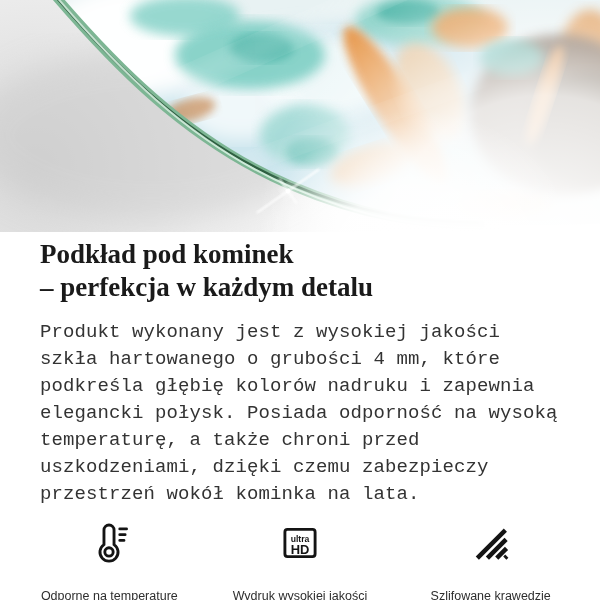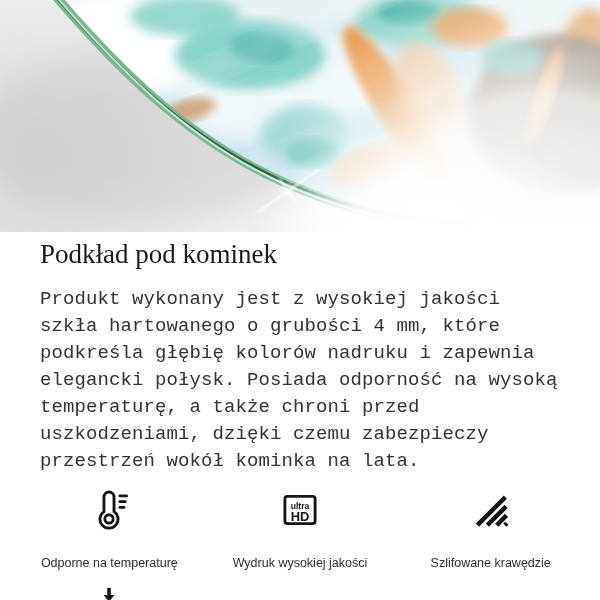--- a/index.html
+++ b/index.html
@@ -10,21 +10,21 @@
   
   .hero{
     position:relative;width:600px;height:232px;
     background:radial-gradient(circle at 6% 72%, #d7d7d7 0%, #ececec 30%, #fafafa 58%, #ffffff 80%);
   }
   .hero svg{display:block;}
   
   .content{padding:6px 40px 0 40px;}
   .page-title{
     font-family:"Liberation Serif","DejaVu Serif",serif;
-    font-weight:400;font-size:27px;line-height:33px;color:#1a1a1a;margin:0;
+    font-weight:700;font-size:27px;line-height:33px;color:#1a1a1a;margin:0;
   }
   .page-title span{display:block;}
   .description{
     margin:15px 0 0 0;font-size:19px;line-height:27px;color:#333;
     letter-spacing:.1px;
     font-family:Liberation Mono, monospace;
   }
   
   .features{
     margin-top:11px;padding:0 14px;
@@ -119,20 +119,21 @@
         <rect x="-1" y="-15" width="2" height="30" fill="#ffffff" opacity="0.8" filter="url(#b1)"></rect>
         <circle r="6" fill="#ffffff" opacity="0.6" filter="url(#b4)"></circle>
         <circle r="2.4" fill="#ffffff"></circle>
       </g>
     </svg>
   </div>
 
   <div class="content">
     <h1 class="page-title">
       <span>Podkład pod kominek</span>
+      <span>– perfekcja w każdym detalu</span>
     </h1>
     <p class="description">Produkt wykonany jest z wysokiej jakości szkła hartowanego o grubości 4 mm, które podkreśla głębię kolorów nadruku i zapewnia elegancki połysk. Posiada odporność na wysoką temperaturę, a także chroni przed uszkodzeniami, dzięki czemu zabezpieczy przestrzeń wokół kominka na lata.</p>
   </div>
 
   <div class="features">
 
     <div class="feature">
       <div class="icon-wrap">
         <svg viewBox="0 0 32 32" fill="none" stroke="#141414" stroke-width="2" stroke-linecap="round">
           <path d="M12.5,7 a3.5,3.5 0 0 1 7,0 V17.1 a6.3,6.3 0 1 1 -7,0 Z"></path>

